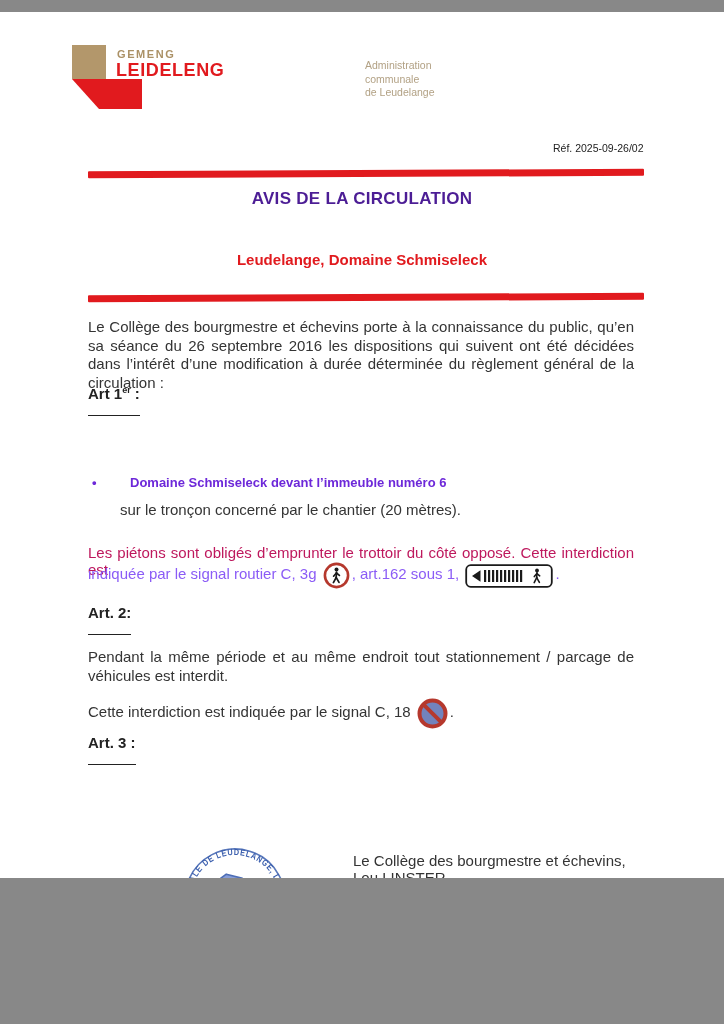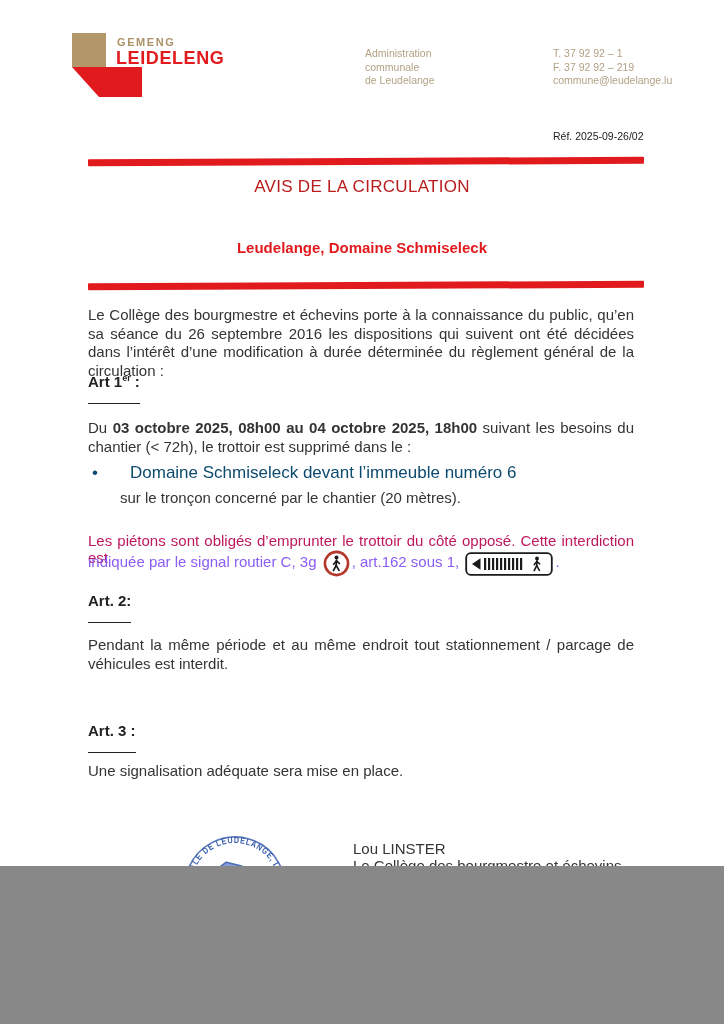--- a/index.html
+++ b/index.html
@@ -1,48 +1,48 @@
 <!DOCTYPE html>
 <html><head>
 <meta charset="utf-8">
 <style>
   html,body{margin:0;padding:0;background:#888;}
   .page{
     position:relative;width:724px;height:866px;background:#ffffff;
-    margin:0 auto;overflow:hidden;
+    margin:12px auto;overflow:hidden;
     font-family:"Liberation Sans","DejaVu Sans",sans-serif;
     color:#333;
   }
   
   .logo-square{position:absolute;left:72px;top:33px;width:34px;height:34px;background:#b3976b;}
   .logo-arrow{position:absolute;left:72px;top:67px;width:70px;height:30px;}
   .logo-gemeng{position:absolute;left:117px;top:36px;font-size:11px;letter-spacing:1.6px;color:#ab9166;font-weight:600;}
   .logo-leideleng{position:absolute;left:116px;top:48px;font-size:18px;font-weight:bold;color:#e11a1e;letter-spacing:.6px;}
   .contact-col{position:absolute;top:47px;font-size:10.5px;line-height:13.5px;color:#b2a184;}
   .contact-col div{white-space:nowrap;}
   .col1{left:365px;} .col2{left:449px;} .col3{left:553px;}
   .ref-line{position:absolute;left:553px;top:130px;font-size:10.5px;color:#222;}
   
   .red-bar{position:absolute;left:88px;width:556px;height:7px;background:#e11a1e;transform:rotate(-.25deg);border-radius:1px;}
   .bar-top{top:158px;} .bar-mid{top:282px;}
   .notice-title{position:absolute;left:88px;top:177px;width:548px;text-align:center;
-    font-size:17px;font-weight:normal;color:#b91c1c;letter-spacing:.3px;}
+    font-size:17px;font-weight:bold;color:#4c1d95;letter-spacing:.3px;}
   .notice-sub1{position:absolute;left:70px;top:212px;width:584px;text-align:center;
     font-size:15px;font-weight:bold;color:#e11a1e;}
   .notice-sub2{position:absolute;left:88px;top:239px;width:548px;text-align:center;
     font-size:15px;font-weight:bold;color:#e11a1e;}
   
   .para{position:absolute;left:88px;width:546px;font-size:15px;line-height:18.5px;color:#343434;text-align:justify;}
   .art-heading{position:absolute;left:88px;font-size:15px;font-weight:bold;color:#222;}
   .art-heading .u{border-bottom:1.6px solid #222;padding-bottom:13px;}
   sup{font-size:9px;vertical-align:super;}
   .p1{top:306px;}
   .art1{top:373px;}
   .p2{top:419px;}
-  .bullet-row{position:absolute;left:92px;top:463px;width:542px;font-size:17px;color:#0c4a6e;}
+  .bullet-row{position:absolute;left:92px;top:463px;width:542px;font-size:13px;color:#6d28d9;font-weight:bold;}
   .bullet-row .marker{display:inline-block;width:38px;}
   .bullet-sub{position:absolute;left:120px;top:489px;font-size:15px;color:#343434;}
   .p3-line1{position:absolute;left:88px;top:532px;width:546px;font-size:15px;color:#be185d;
     text-align:justify;text-align-last:justify;white-space:normal;}
   .p3-line2{position:absolute;left:88px;top:550px;width:546px;font-size:15px;color:#8b5cf6;}
   .p3-line2 svg{vertical-align:middle;margin:0 2px;}
   .art2{top:592px;}
   .p4{top:636px;}
   .p5{position:absolute;left:88px;top:686px;width:546px;font-size:15px;color:#343434;}
   .p5 svg{vertical-align:middle;margin:0 2px;}
@@ -62,38 +62,32 @@
     <polygon points="0,0 70,0 70,30 27,30" fill="#e11a1e"></polygon>
   </svg>
   <div class="logo-gemeng">GEMENG</div>
   <div class="logo-leideleng">LEIDELENG</div>
 
   <div class="contact-col col1">
     <div>Administration</div>
     <div>communale</div>
     <div>de Leudelange</div>
   </div>
-  <div class="contact-col col3">
-    <div>T. 37 92 92 – 1</div>
-    <div>F. 37 92 92 – 219</div>
-    <div>commune@leudelange.lu</div>
-  </div>
 
   <div class="ref-line">Réf. 2025-09-26/02</div>
 
   <div class="red-bar bar-top"></div>
   <div class="notice-title">AVIS DE LA CIRCULATION</div>
   <div class="notice-sub2">Leudelange, Domaine Schmiseleck</div>
   <div class="red-bar bar-mid"></div>
 
   <div class="para p1">Le Collège des bourgmestre et échevins porte à la connaissance du public, qu’en sa séance du 26 septembre 2016 les dispositions qui suivent ont été décidées dans l’intérêt d’une modification à durée déterminée du règlement général de la circulation :</div>
 
   <div class="art-heading art1"><span class="u"><span>Art 1</span><sup>er</sup><span> :</span></span></div>
 
-  <div class="para p2"><span>Du </span><b>03 octobre 2025, 08h00 au 04 octobre 2025, 18h00</b><span> suivant les besoins du chantier (&lt; 72h), le trottoir est supprimé dans le :</span></div>
 
   <div class="bullet-row"><span class="marker">•</span><span>Domaine Schmiseleck devant l’immeuble numéro 6</span></div>
   <div class="bullet-sub">sur le tronçon concerné par le chantier (20 mètres).</div>
 
   <div class="p3-line1">Les piétons sont obligés d’emprunter le trottoir du côté opposé. Cette interdiction est</div>
   <div class="p3-line2">
     <span>indiquée par le signal routier C, 3g </span><svg width="27" height="27" viewBox="0 0 27 27">
       <circle cx="13.5" cy="13.5" r="11.6" fill="#fff" stroke="#b5382d" stroke-width="2.6"></circle>
       <g stroke="#1a1a1a" stroke-width="1.7" stroke-linecap="round" fill="none">
         <circle cx="13.5" cy="7.6" r="2" fill="#1a1a1a" stroke="none"></circle>
@@ -126,24 +120,29 @@
         <path d="M71.9 9.6 L69.3 12.6"></path>
         <path d="M71.9 9.6 L74.7 11.8"></path>
       </g>
     </svg><span>.</span>
   </div>
 
   <div class="art-heading art2"><span class="u">Art. 2:</span></div>
 
   <div class="para p4">Pendant la même période et au même endroit tout stationnement / parcage de véhicules est interdit.</div>
 
+  <div class="p5">
+    <span>Cette interdiction est indiquée par le signal C, 18 </span><svg width="31" height="31" viewBox="0 0 31 31">
+      <circle cx="15.5" cy="15.5" r="13" fill="#7283bd" stroke="#b5382d" stroke-width="4"></circle>
+      <line x1="6.3" y1="6.3" x2="24.7" y2="24.7" stroke="#b5382d" stroke-width="4"></line>
+    </svg><span>.</span>
+  </div>
 
   <div class="art-heading art3"><span class="u">Art. 3 :</span></div>
 
-  <div class="para p6">Une signalisation adéquate sera mise en place.</div>
 
   <svg class="stamp" viewBox="0 0 118 118">
     <defs>
       <path id="ringPath" d="M 15 59 A 44 44 0 1 1 103 59 A 44 44 0 1 1 15 59" fill="none"></path>
     </defs>
     <circle cx="59" cy="59" r="50" fill="none" stroke="#3b5fae" stroke-width="1.6" opacity=".85"></circle>
     <text font-size="9" font-weight="bold" fill="#3b5fae" letter-spacing="1" font-family="Liberation Sans, sans-serif">
       <textPath href="#ringPath" startOffset="0" textLength="272" lengthAdjust="spacingAndGlyphs">COMMUNALE DE LEUDELANGE, LUXEMBOURG ADMINISTRATION</textPath>
     </text>
     <g>
@@ -156,19 +155,19 @@
           <circle cx="58" cy="66" r="1.2"></circle>
           <circle cx="50" cy="70" r="1.1"></circle>
         <circle cx="55" cy="75" r="1"></circle>
           <circle cx="64" cy="40" r="1"></circle>
           <circle cx="48" cy="52" r="1"></circle>
       </g>
     </g>
   </svg>
 
   <div class="signature">
+    <div>Le Collège des bourgmestre et échevins,</div>
     <div>Lou LINSTER</div>
-    <div>Le Collège des bourgmestre et échevins,</div>
     <div>Vanessa BALDASSARRI</div>
     <div>Jean-Pierre ROEMEN</div>
   </div>
 
 </div>
 
 </body></html>

